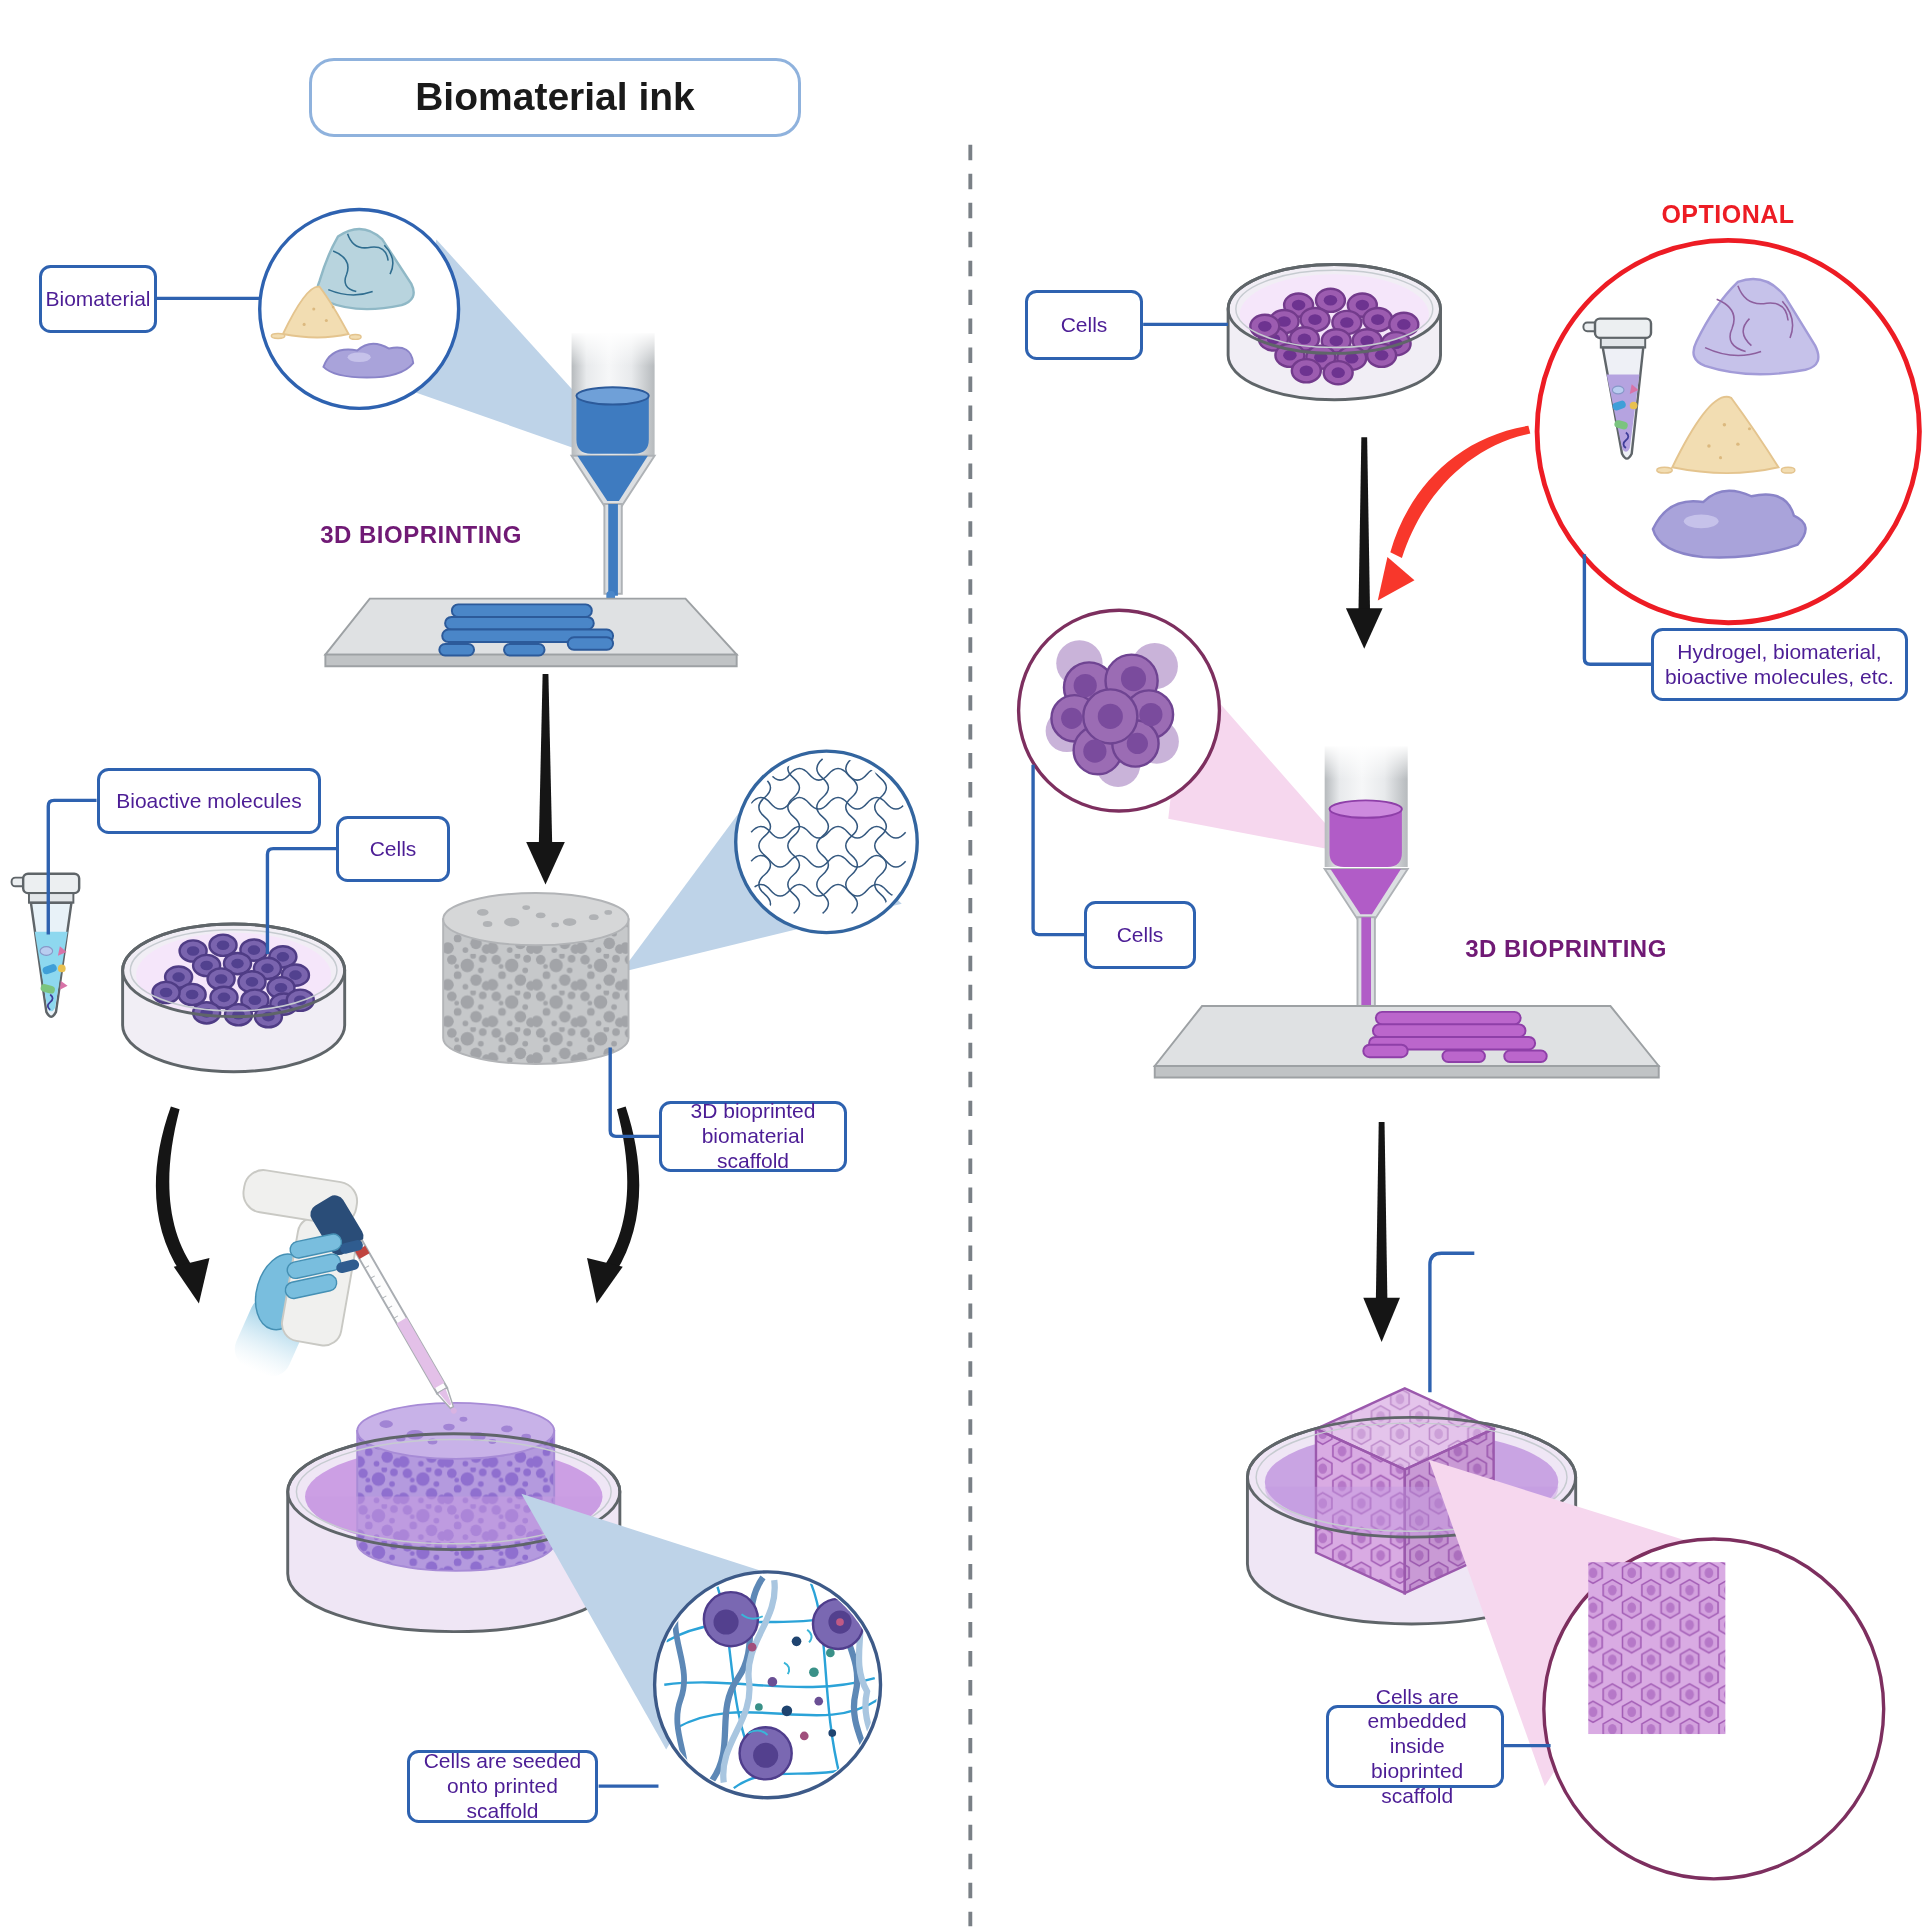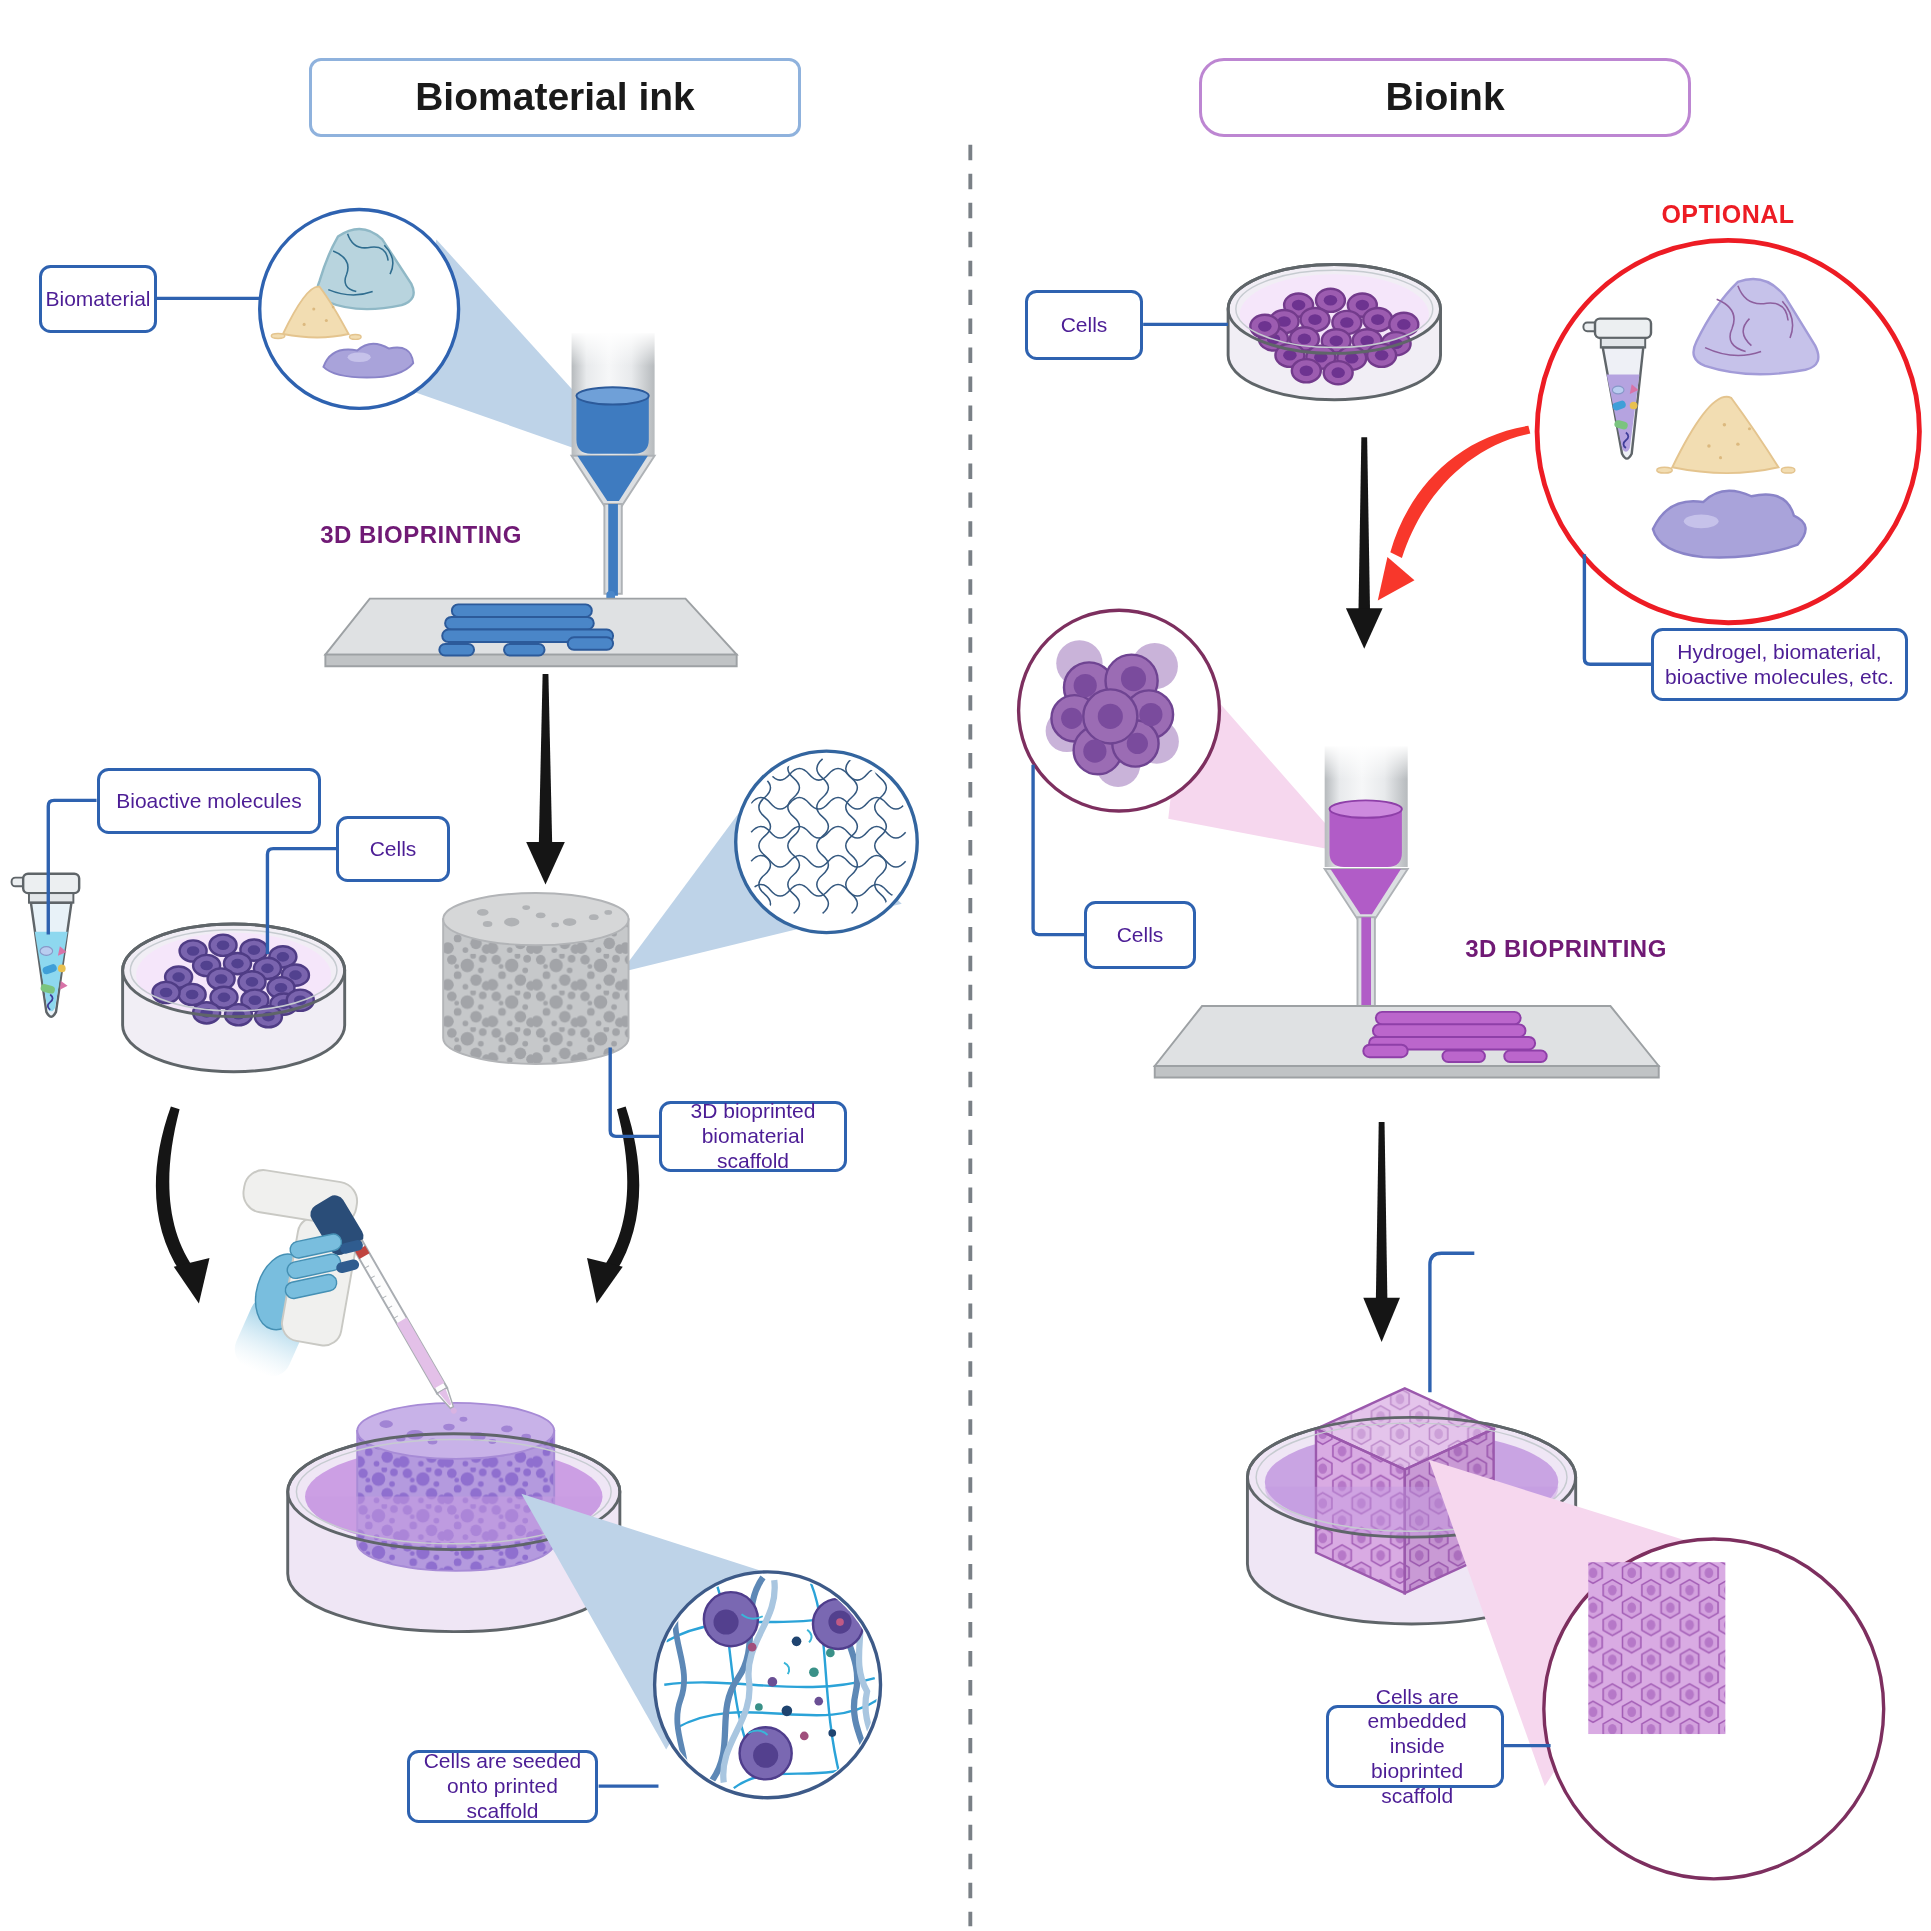--- a/index.html
+++ b/index.html
@@ -4,21 +4,21 @@
 <style>
   html,body{margin:0;padding:0;background:#fff;}
   #canvas{position:relative;width:1931px;height:1931px;background:#fff;
           font-family:"Liberation Sans",sans-serif;overflow:hidden;}
   #art{position:absolute;left:0;top:0;z-index:1;}
   .lbl{position:absolute;display:flex;align-items:center;justify-content:center;
        text-align:center;background:#fff;border:3.4px solid #2e62b0;border-radius:11.6px;
        font-size:21px;line-height:1.18;color:#4c1d95;box-sizing:border-box;
        padding:3.9px 7.7px;z-index:2;}
   .title{border-radius:25px;font-size:39px;font-weight:bold;color:#1a1a1a;}
-  .blue-title{border-color:#8fb2dd;border-radius:12px;}
+  .blue-title{border-color:#8fb2dd;}
   .purple-title{border-color:#bd86d2;}
   .plain{border:none;background:transparent;padding:0;}
   .hdr{font-weight:bold;font-size:24px;color:#701a75;letter-spacing:0.5px;}
   .optional{font-weight:bold;font-size:25px;color:#ed1c24;letter-spacing:0.5px;}
 </style>
 </head>
 <body>
 
 <div id="canvas">
 
@@ -542,21 +542,20 @@
   <path d="M1184,336 H1272"></path>
   <path d="M1641,574 V682 Q1641,688 1647,688 H1710"></path>
   <path d="M1070,792 V962 Q1070,968 1076,968 H1123"></path>
   <path d="M1527,1298 H1493 Q1481,1298 1481,1310 V1442"></path>
   <path d="M1557,1808 H1606"></path>
 </g>
 
 </svg>
 
 <div class="lbl title blue-title" style="left:309px;top:58px;width:492px;height:79px;">Biomaterial ink</div>
-<div class="lbl title purple-title" style="left:1199px;top:58px;width:492px;height:79px;">Bioink</div>
 
 <div class="lbl" style="left:39px;top:265px;width:118px;height:68px;">Biomaterial</div>
 <div class="lbl plain hdr" style="left:315px;top:521px;width:212px;height:29px;">3D BIOPRINTING</div>
 <div class="lbl" style="left:97px;top:768px;width:224px;height:66px;">Bioactive molecules</div>
 <div class="lbl" style="left:336px;top:816px;width:114px;height:66px;">Cells</div>
 <div class="lbl" style="left:659px;top:1101px;width:188px;height:71px;">3D bioprinted biomaterial scaffold</div>
 <div class="lbl" style="left:407px;top:1750px;width:191px;height:73px;">Cells are seeded onto printed scaffold</div>
 
 <div class="lbl" style="left:1025px;top:290px;width:118px;height:70px;">Cells</div>
 <div class="lbl plain optional" style="left:1641px;top:198px;width:174px;height:33px;">OPTIONAL</div>

